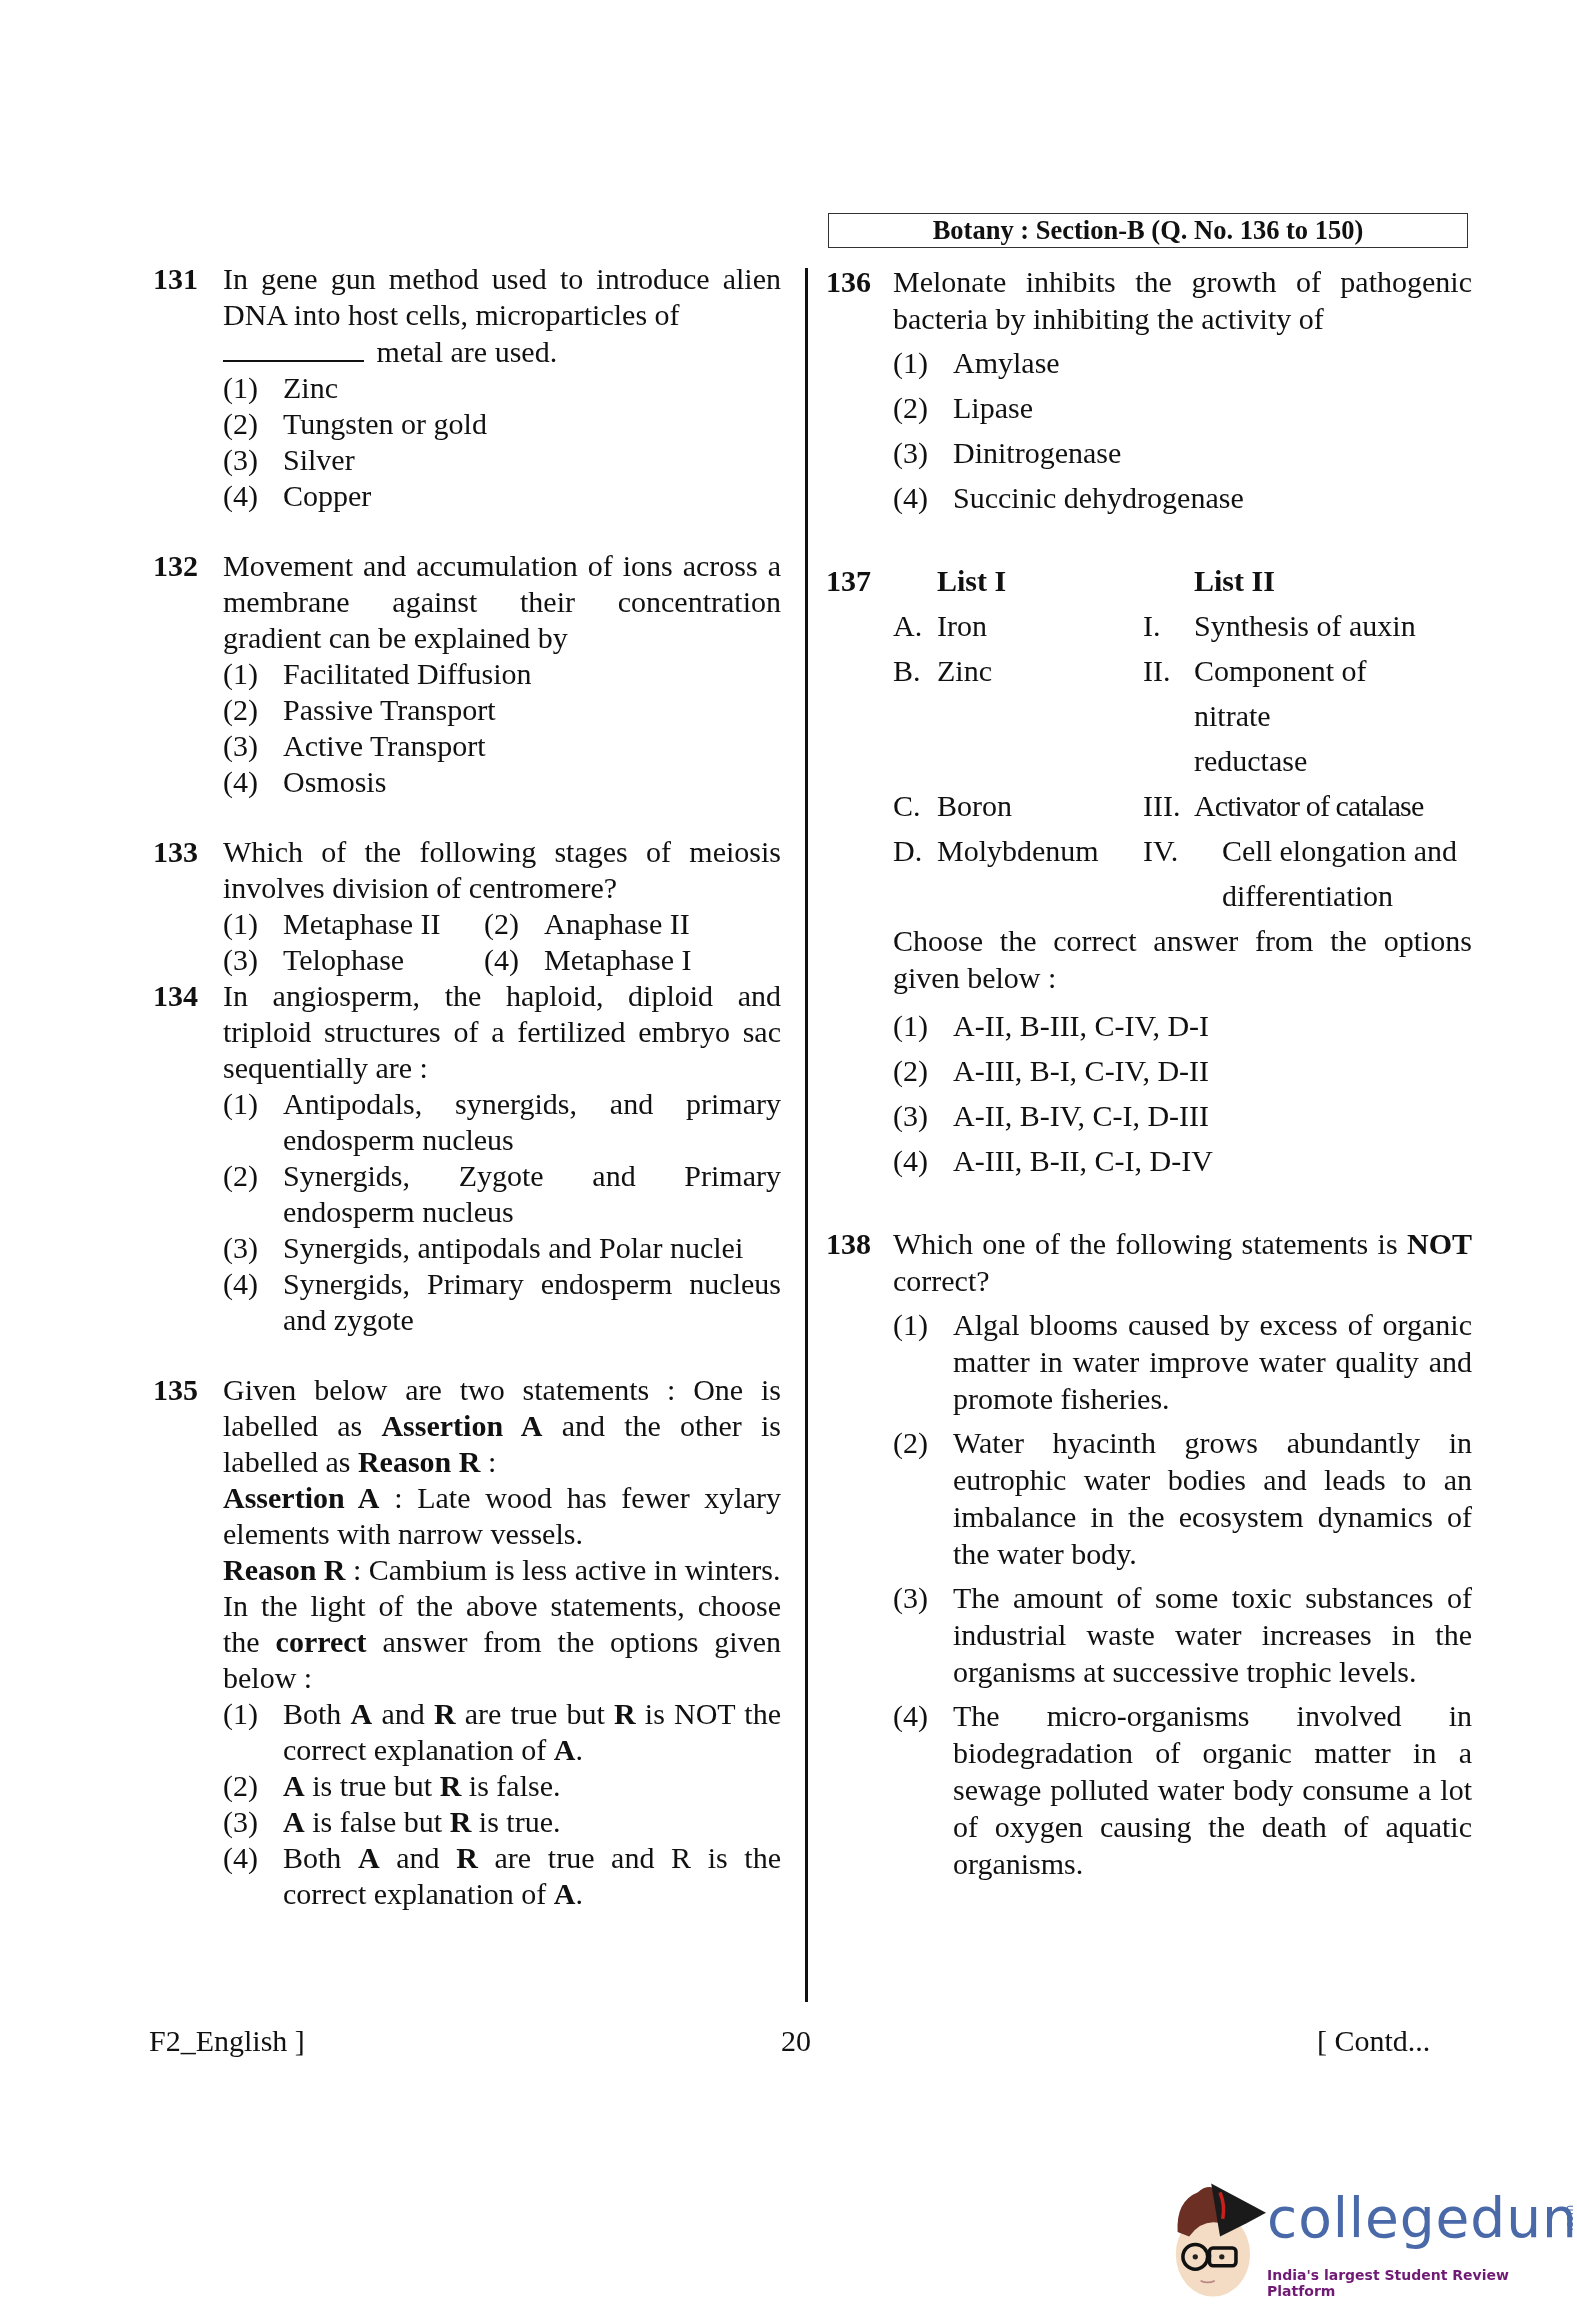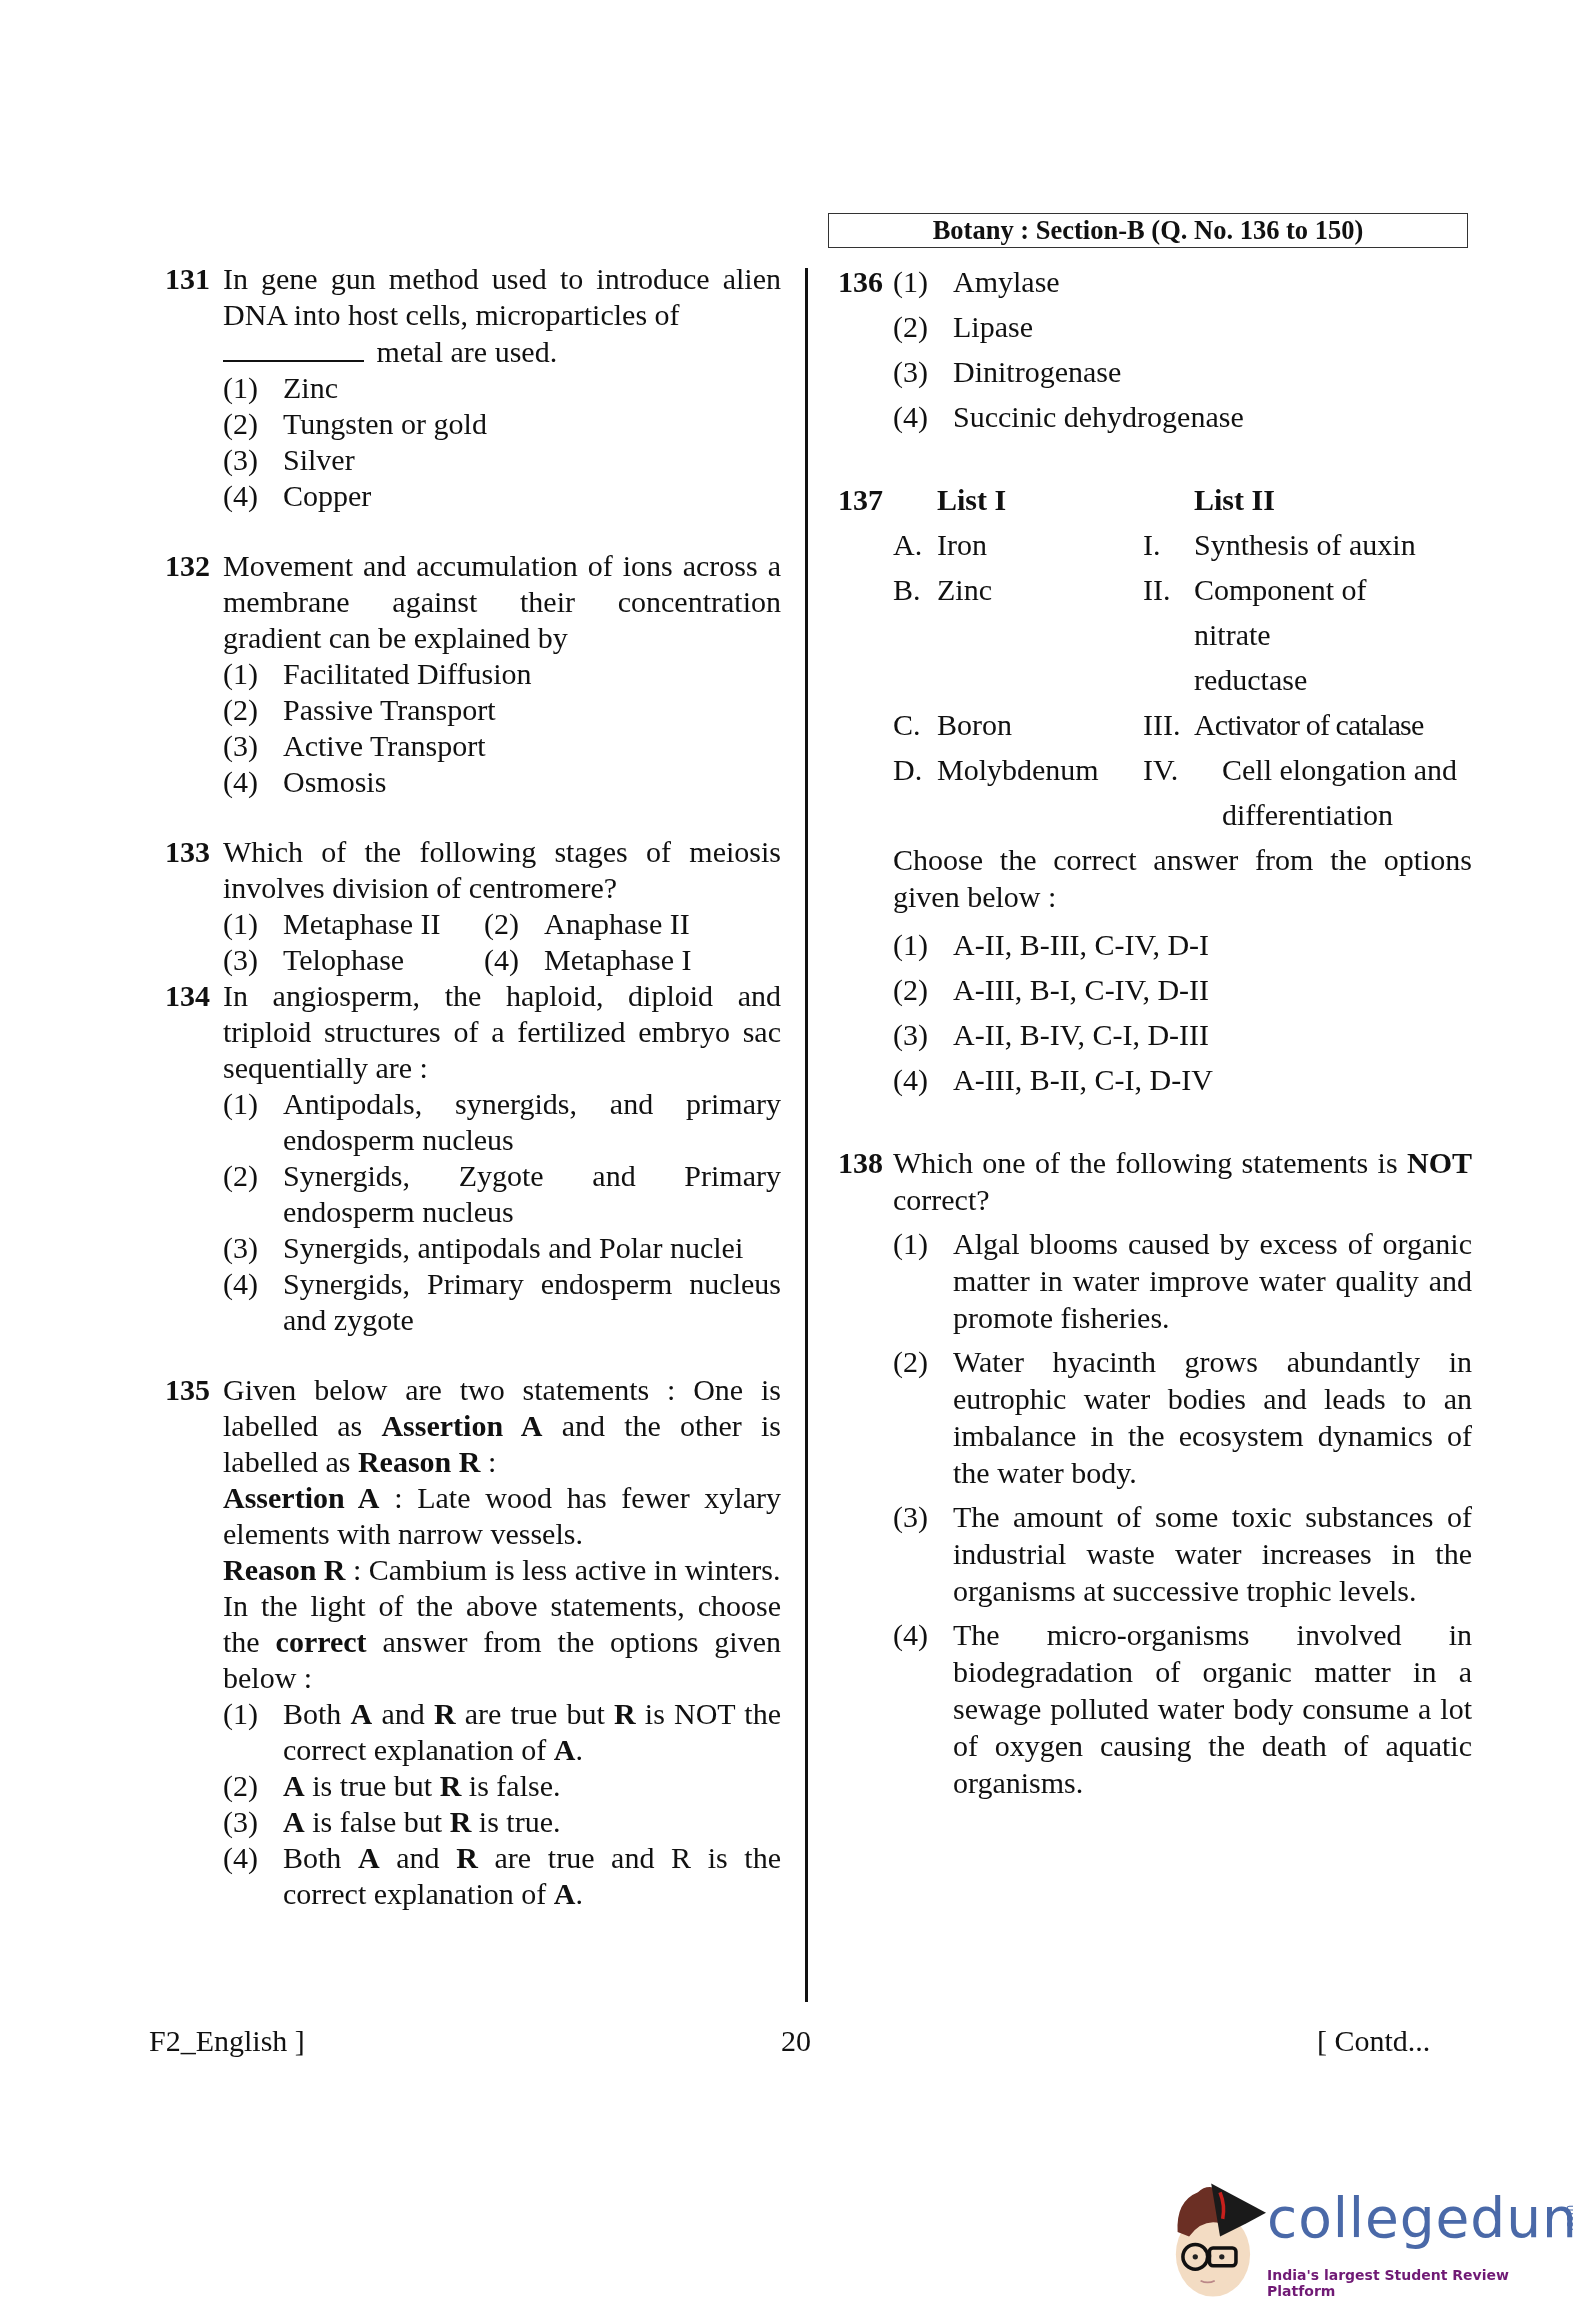--- a/index.html
+++ b/index.html
@@ -18,21 +18,21 @@
 
   .section-box {
     position: absolute; left: 828px; top: 213px; width: 640px; height: 35px;
     border: 1.8px solid #333; box-sizing: border-box;
     display: flex; align-items: center; justify-content: center;
     font-weight: bold; font-size: 26.5px;
   }
 
   .q { position: relative; padding-left: 74px; }
   .col-right .q { padding-left: 71px; }
-  .qnum { position: absolute; left: 16px; top: 0; font-weight: bold; }
+  .qnum { position: absolute; left: 4px; top: 0; font-weight: bold; }
   .qtext { text-align: justify; }
   .opt { position: relative; padding-left: 60px; text-align: justify; }
   .optnum { position: absolute; left: 0; top: 0; }
   .blank { display: inline-block; width: 141px; border-bottom: 2.7px solid #111; height: 26.5px; vertical-align: baseline; margin-right: 12.4px; }
 
   .two-col-opts { display: grid; grid-template-columns: 261px 1fr; }
 
   .match-head, .match-row { display: grid; grid-template-columns: 250px 51px 1fr; }
   .match-head span { font-weight: bold; }
   .match-left { position: relative; padding-left: 44px; }
@@ -131,20 +131,21 @@
       <div class="opt"><span class="optnum">(2)</span><b>A</b><span> is true but </span><b>R</b><span> is false.</span></div>
       <div class="opt"><span class="optnum">(3)</span><b>A</b><span> is false but </span><b>R</b><span> is true.</span></div>
       <div class="opt"><span class="optnum">(4)</span><span>Both </span><b>A</b><span> and </span><b>R</b><span> are true and R is the correct explanation of </span><b>A</b><span>.</span></div>
     </div>
   </div>
 
   <div class="col col-right">
 
     <div class="q" style="margin-bottom:42px;">
       <span class="qnum">136</span>
+      <div class="qtext" style="margin-bottom:7px;">Melonate inhibits the growth of pathogenic bacteria by inhibiting the activity of</div>
       <div class="opt" style="margin-bottom:8px;"><span class="optnum">(1)</span><span>Amylase</span></div>
       <div class="opt" style="margin-bottom:8px;"><span class="optnum">(2)</span><span>Lipase</span></div>
       <div class="opt" style="margin-bottom:8px;"><span class="optnum">(3)</span><span>Dinitrogenase</span></div>
       <div class="opt"><span class="optnum">(4)</span><span>Succinic dehydrogenase</span></div>
     </div>
 
     <div class="q" style="margin-bottom:42px; line-height:45px;">
       <span class="qnum">137</span>
       <div class="match-head">
         <span style="padding-left:44px;">List I</span>

